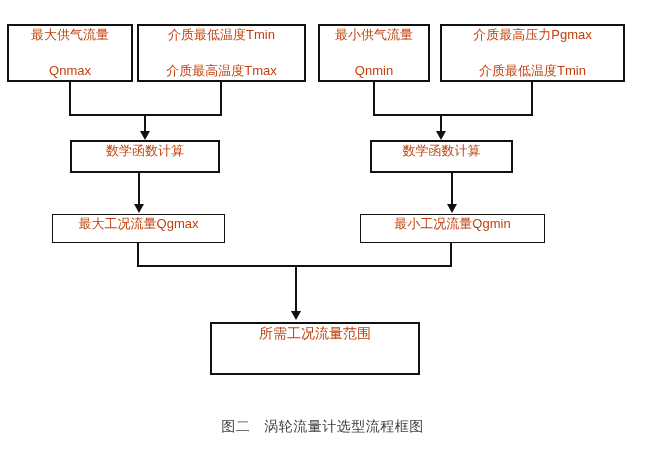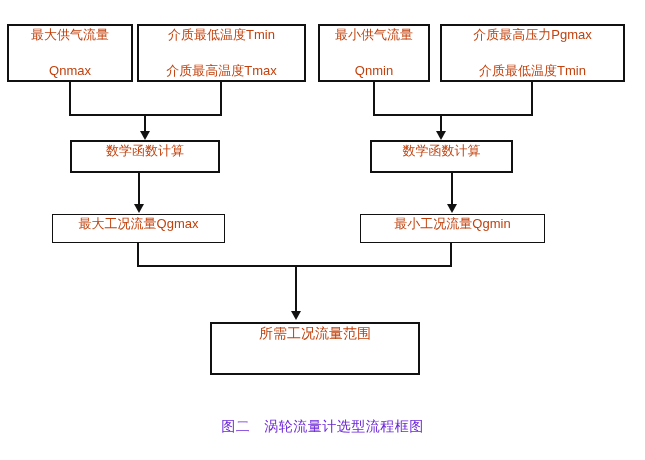--- a/index.html
+++ b/index.html
@@ -55,21 +55,21 @@
     border-right: 5px solid transparent;
     border-top: 9px solid #111111;
   }
 
   .caption {
     position: absolute;
     left: 0;
     width: 645px;
     text-align: center;
     font-size: 14px;
-    color: #6d28d9;
+    color: #404040;
     letter-spacing: 0.5px;
   }
   .caption .gap { display: inline-block; width: 14px; }
 </style>
 </head>
 <body>
 
 <div id="canvas">
 
   <div class="node two-line" style="left:7px; top:24px; width:126px; height:58px;">

